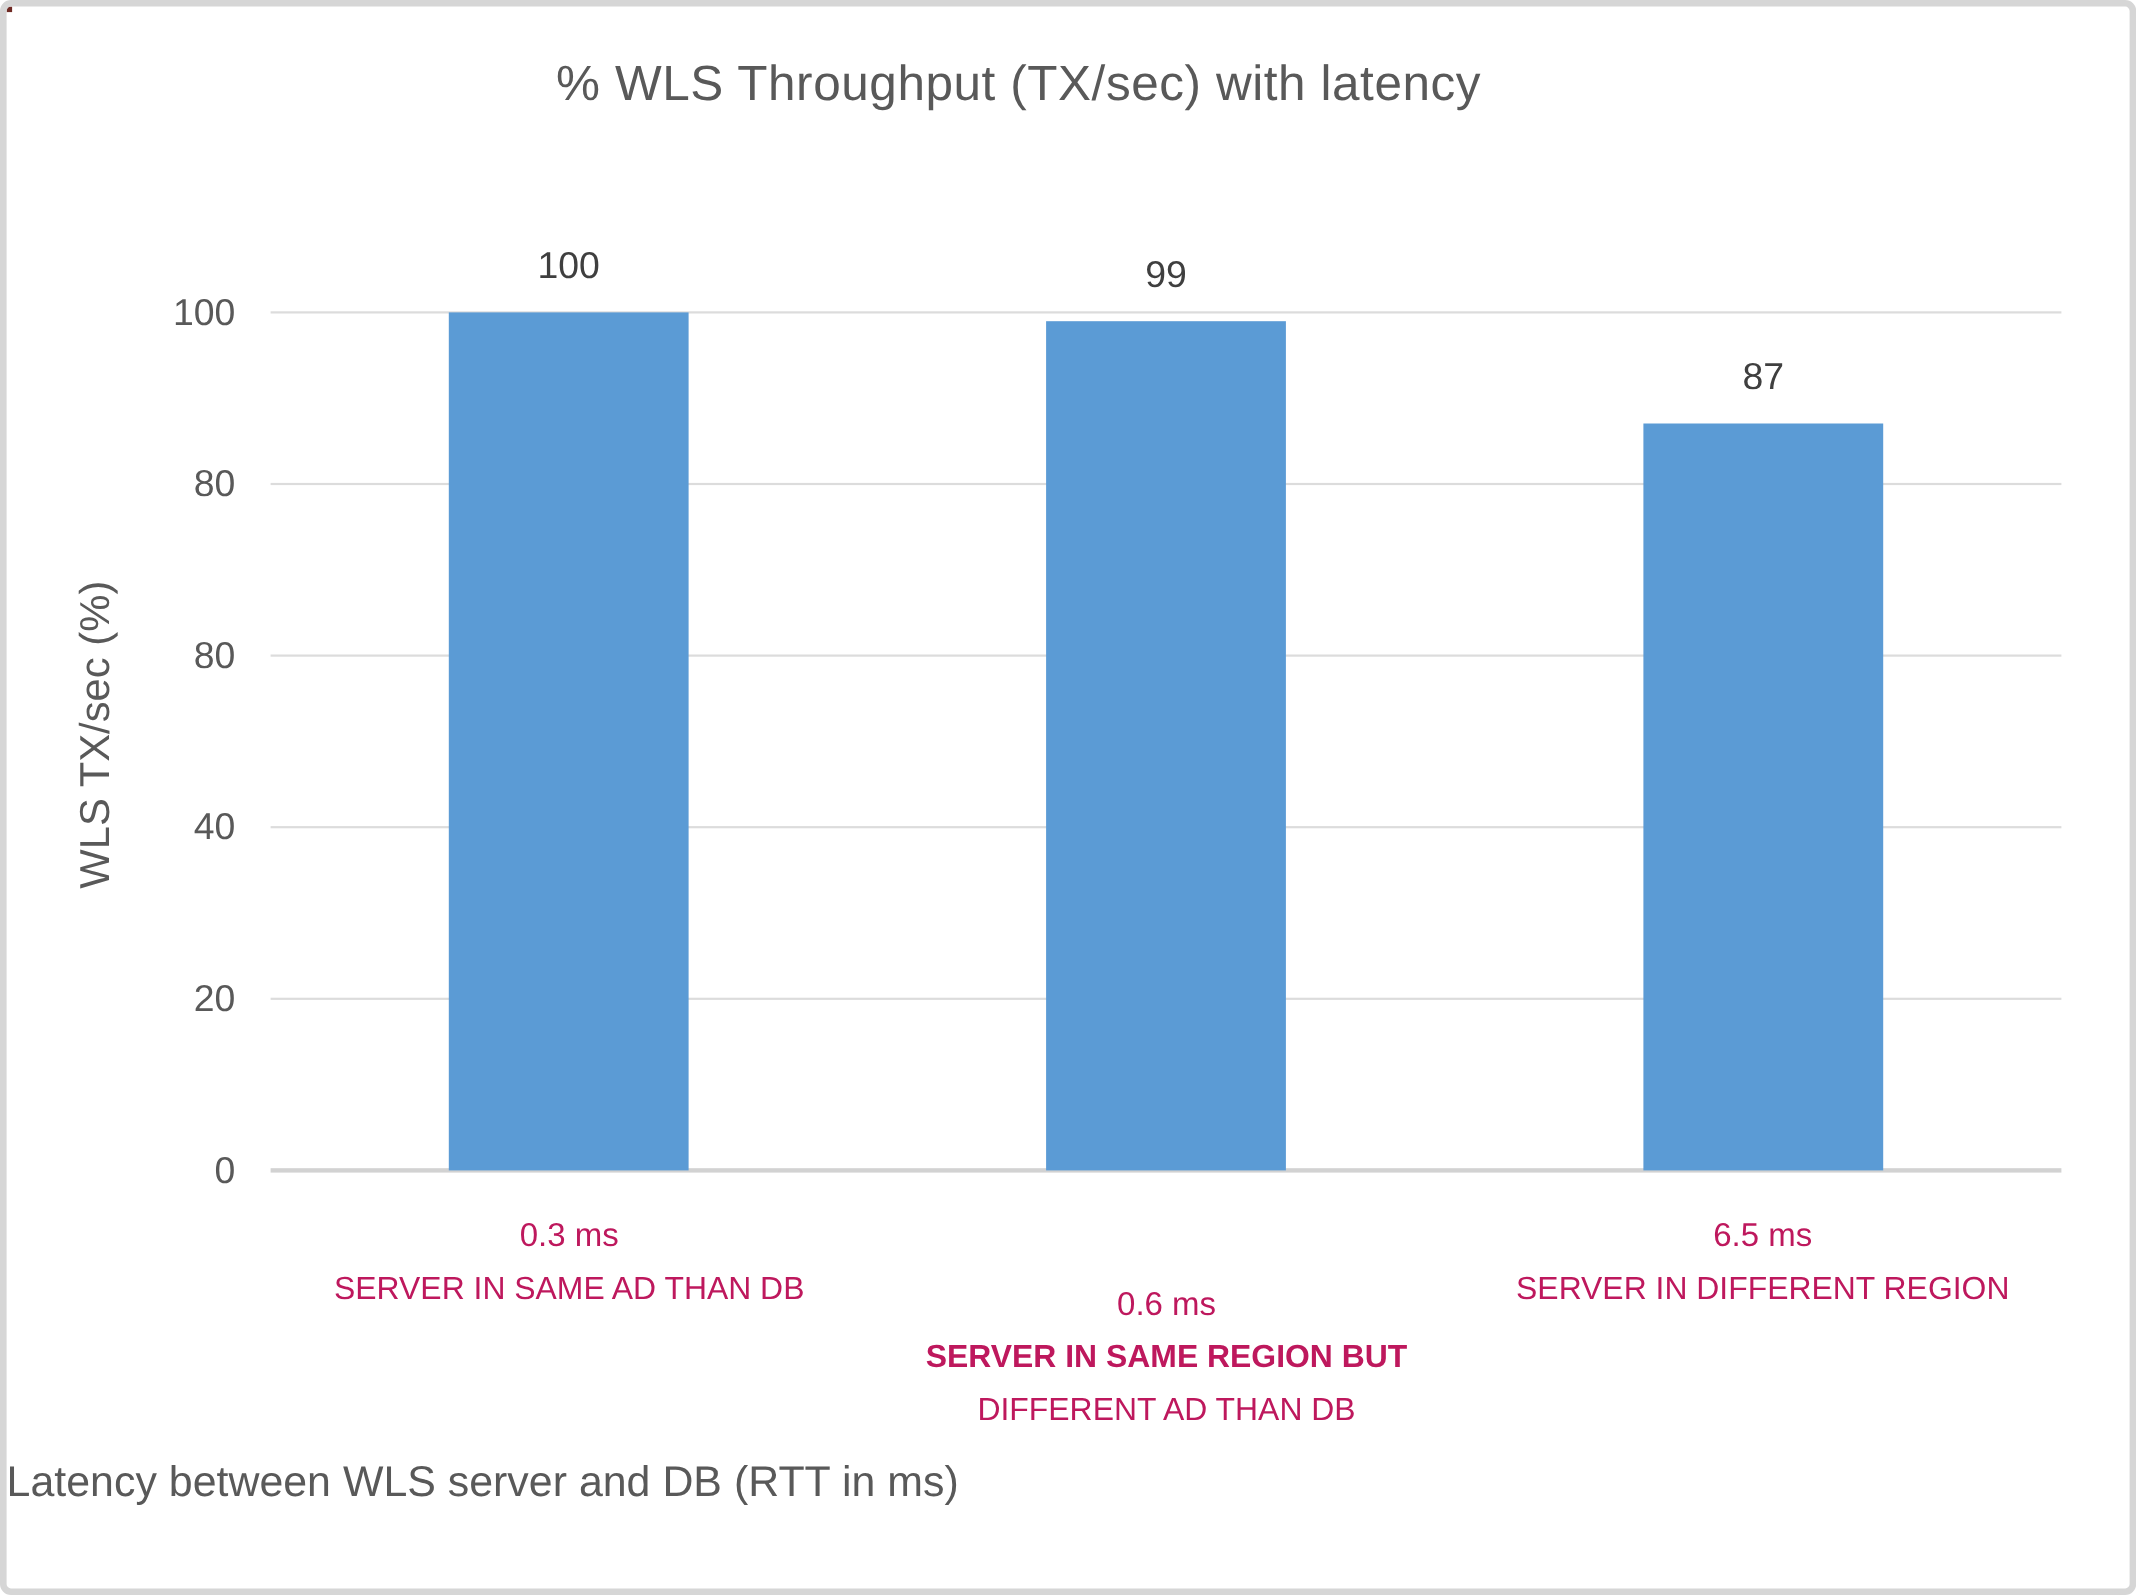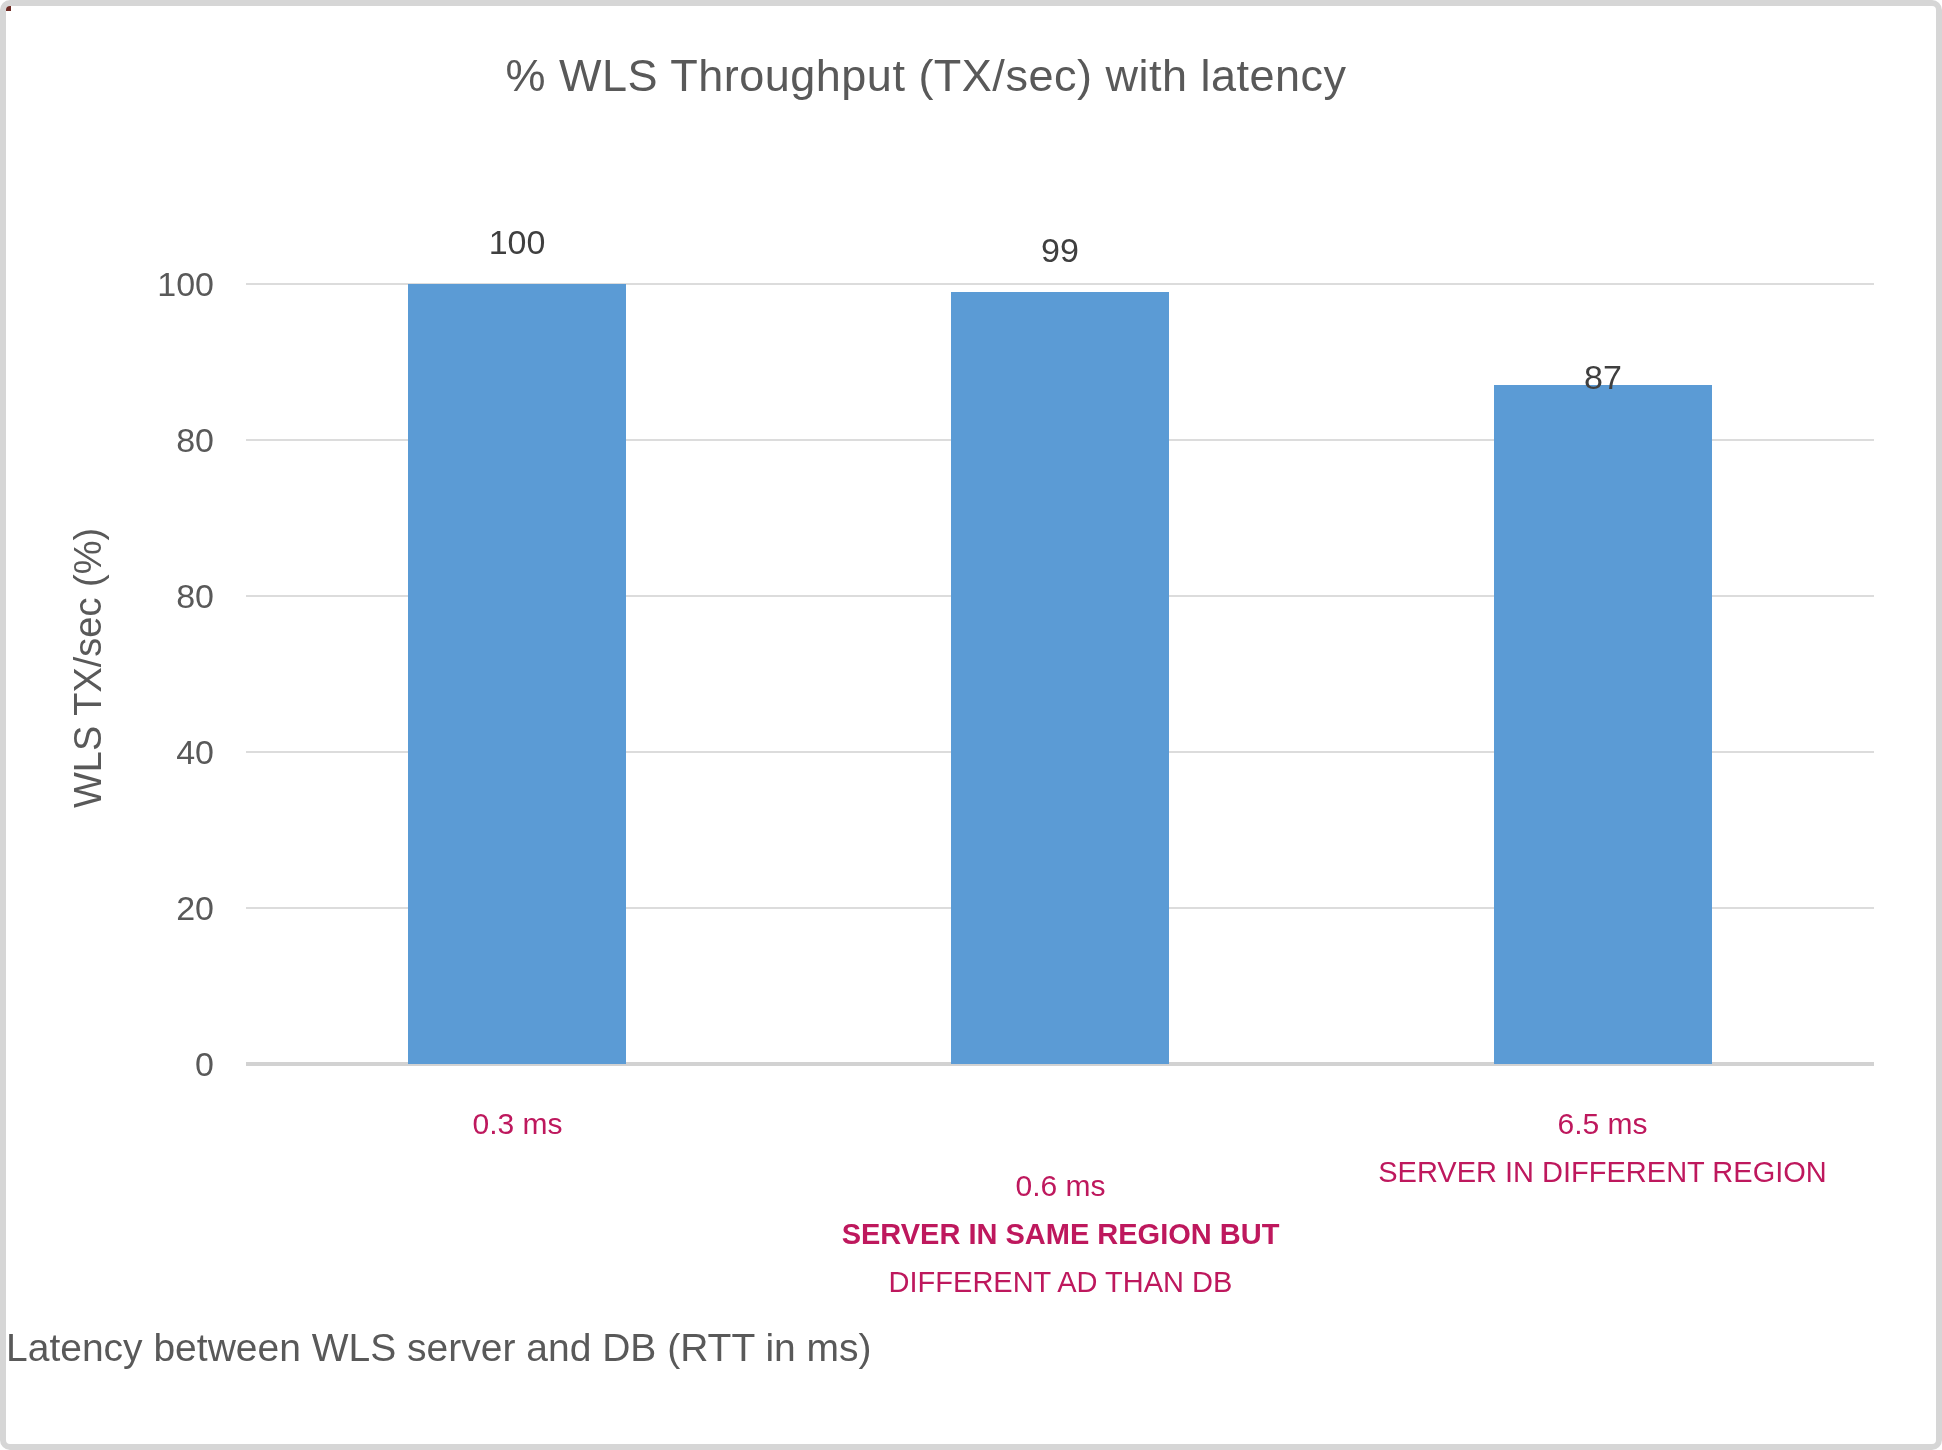--- a/index.html
+++ b/index.html
@@ -72,30 +72,31 @@
       <div class="gridline" style="position: absolute; left: 240px; top: 589px; width: 1628px;"></div>
       <div class="ytick" style="position: absolute; left: 48px; top: 570px;">80</div>
       <div class="gridline" style="position: absolute; left: 240px; top: 433px; width: 1628px;"></div>
       <div class="ytick" style="position: absolute; left: 48px; top: 414px;">80</div>
       <div class="gridline" style="position: absolute; left: 240px; top: 277px; width: 1628px;"></div>
       <div class="ytick" style="position: absolute; left: 48px; top: 258px;">100</div>
       <div class="bar" style="position: absolute; left: 402px; top: 278px; width: 218px; height: 780px; background: rgb(91, 155, 213);"></div>
       <div class="bar-label" style="position: absolute; left: 411px; top: 216px; width: 200px;">100</div>
       <div class="cat-label" style="position: absolute; left: 240px; top: 1094px; width: 543px;">
         <span class="cat-latency">0.3 ms</span>
+        <span style="display: block;">SERVER IN SAME AD THAN DB</span>
       </div>
       <div class="bar" style="position: absolute; left: 945px; top: 286px; width: 218px; height: 772px; background: rgb(91, 155, 213);"></div>
       <div class="bar-label" style="position: absolute; left: 954px; top: 224px; width: 200px;">99</div>
       <div class="cat-label" style="position: absolute; left: 783px; top: 1156px; width: 543px;">
         <span class="cat-latency">0.6 ms</span>
         <span style="display: block; font-weight: bold;">SERVER IN SAME REGION BUT</span>
         <span style="display: block;">DIFFERENT AD THAN DB</span>
       </div>
       <div class="bar" style="position: absolute; left: 1488px; top: 379px; width: 218px; height: 679px; background: rgb(91, 155, 213);"></div>
-      <div class="bar-label" style="position: absolute; left: 1497px; top: 317px; width: 200px; margin-top: 34px;">87</div>
+      <div class="bar-label" style="position: absolute; left: 1497px; top: 317px; width: 200px;">87</div>
       <div class="cat-label" style="position: absolute; left: 1325px; top: 1094px; width: 543px;">
         <span class="cat-latency">6.5 ms</span>
         <span style="display: block;">SERVER IN DIFFERENT REGION</span>
       </div>
     </div>
 
   <div class="x-axis-title">Latency between WLS server and DB (RTT in ms)</div>
 </div>
 
 </body></html>

